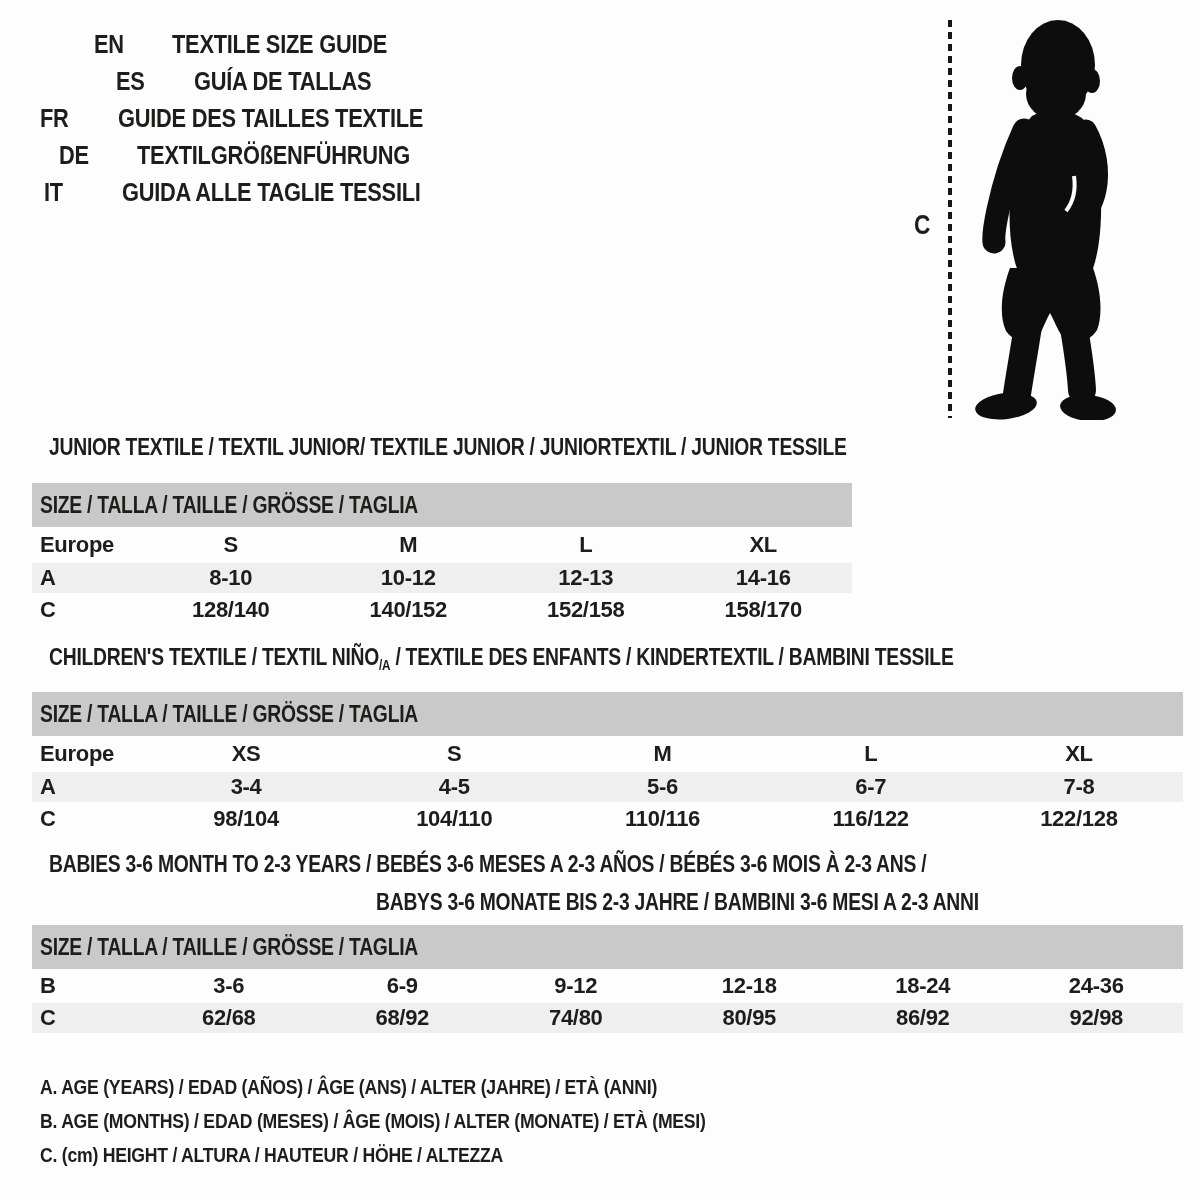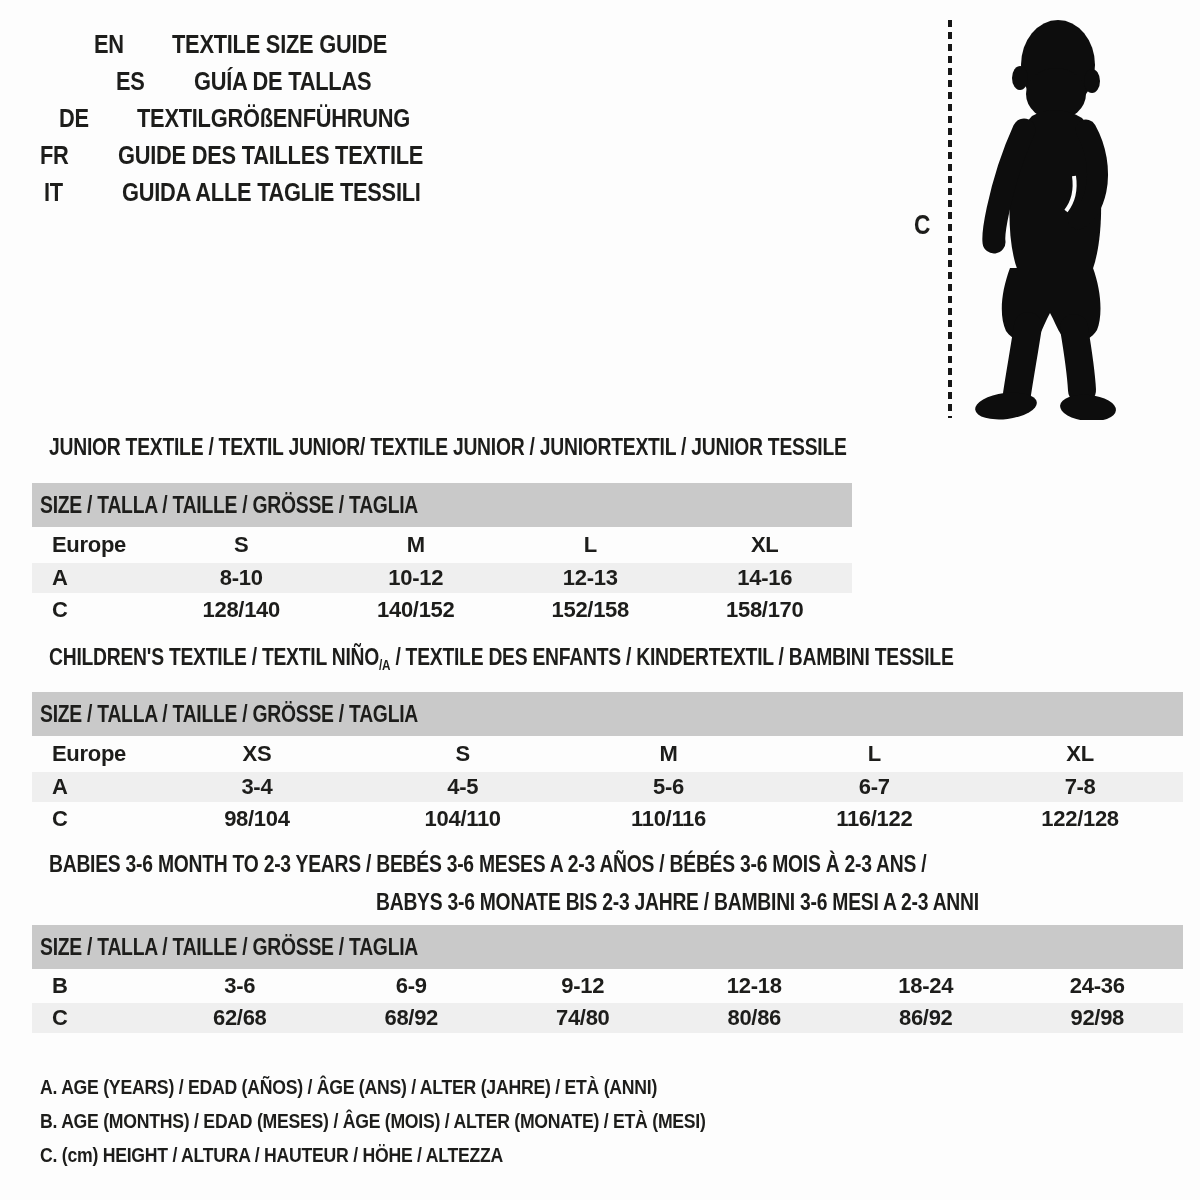--- a/index.html
+++ b/index.html
@@ -41,21 +41,21 @@
   
   .size-table{position:absolute;left:32px;}
   .t-junior{top:483px;width:820px;}
   .t-children{top:692px;width:1151px;}
   .t-babies{top:925px;width:1151px;}
   .t-head{
     background:#c9c9c9;height:44px;display:flex;align-items:center;
     padding-left:8px;font-size:23px;box-sizing:border-box;
   }
   .t-row{display:flex;align-items:center;font-size:22px;}
-  .t-row .lbl{width:110px;padding-left:8px;box-sizing:border-box;margin-left:12px;}
+  .t-row .lbl{width:110px;padding-left:8px;box-sizing:border-box;}
   .t-row .cell{flex:1;text-align:center;}
   .h36{height:36px;}
   .h30{height:30px;}
   .h34{height:34px;}
   .gray{background:#efefef;}
 
   
   .legend{position:absolute;left:40px;top:1070px;font-size:21px;}
   .legend-line{height:34px;line-height:34px;}
 </style>
@@ -67,26 +67,26 @@
   <div class="langs">
     <div class="lang-row">
       <span class="lang-code"><span class="cx">EN</span></span>
       <span class="cx">TEXTILE SIZE GUIDE</span>
     </div>
     <div class="lang-row">
       <span class="lang-code"><span class="cx">ES</span></span>
       <span class="cx">GUÍA DE TALLAS</span>
     </div>
     <div class="lang-row">
+      <span class="lang-code"><span class="cx">FR</span></span>
+      <span class="cx">GUIDE DES TAILLES TEXTILE</span>
+    </div>
+    <div class="lang-row">
       <span class="lang-code"><span class="cx">DE</span></span>
       <span class="cx">TEXTILGRÖßENFÜHRUNG</span>
-    </div>
-    <div class="lang-row">
-      <span class="lang-code"><span class="cx">FR</span></span>
-      <span class="cx">GUIDE DES TAILLES TEXTILE</span>
     </div>
     <div class="lang-row">
       <span class="lang-code"><span class="cx">IT</span></span>
       <span class="cx">GUIDA ALLE TAGLIE TESSILI</span>
     </div>
   </div>
 
   <div class="height-line"></div>
   <div class="height-c"><span class="cx">C</span></div>
   <svg class="baby-svg" width="168" height="402" viewBox="0 0 168 402">
@@ -187,21 +187,21 @@
       <span class="cell">9-12</span>
       <span class="cell">12-18</span>
       <span class="cell">18-24</span>
       <span class="cell">24-36</span>
     </div>
     <div class="t-row h30 gray">
       <span class="lbl">C</span>
       <span class="cell">62/68</span>
       <span class="cell">68/92</span>
       <span class="cell">74/80</span>
-      <span class="cell">80/86</span>
+      <span class="cell">80/95</span>
       <span class="cell">86/92</span>
       <span class="cell">92/98</span>
     </div>
   </div>
 
   <div class="legend">
     <div class="legend-line"><span class="cx">A. AGE (YEARS) / EDAD (AÑOS) / ÂGE (ANS) / ALTER (JAHRE) / ETÀ (ANNI)</span></div>
     <div class="legend-line"><span class="cx">B. AGE (MONTHS) / EDAD (MESES) / ÂGE (MOIS) / ALTER (MONATE) / ETÀ (MESI)</span></div>
     <div class="legend-line"><span class="cx">C. (cm) HEIGHT / ALTURA / HAUTEUR / HÖHE / ALTEZZA</span></div>
   </div>

